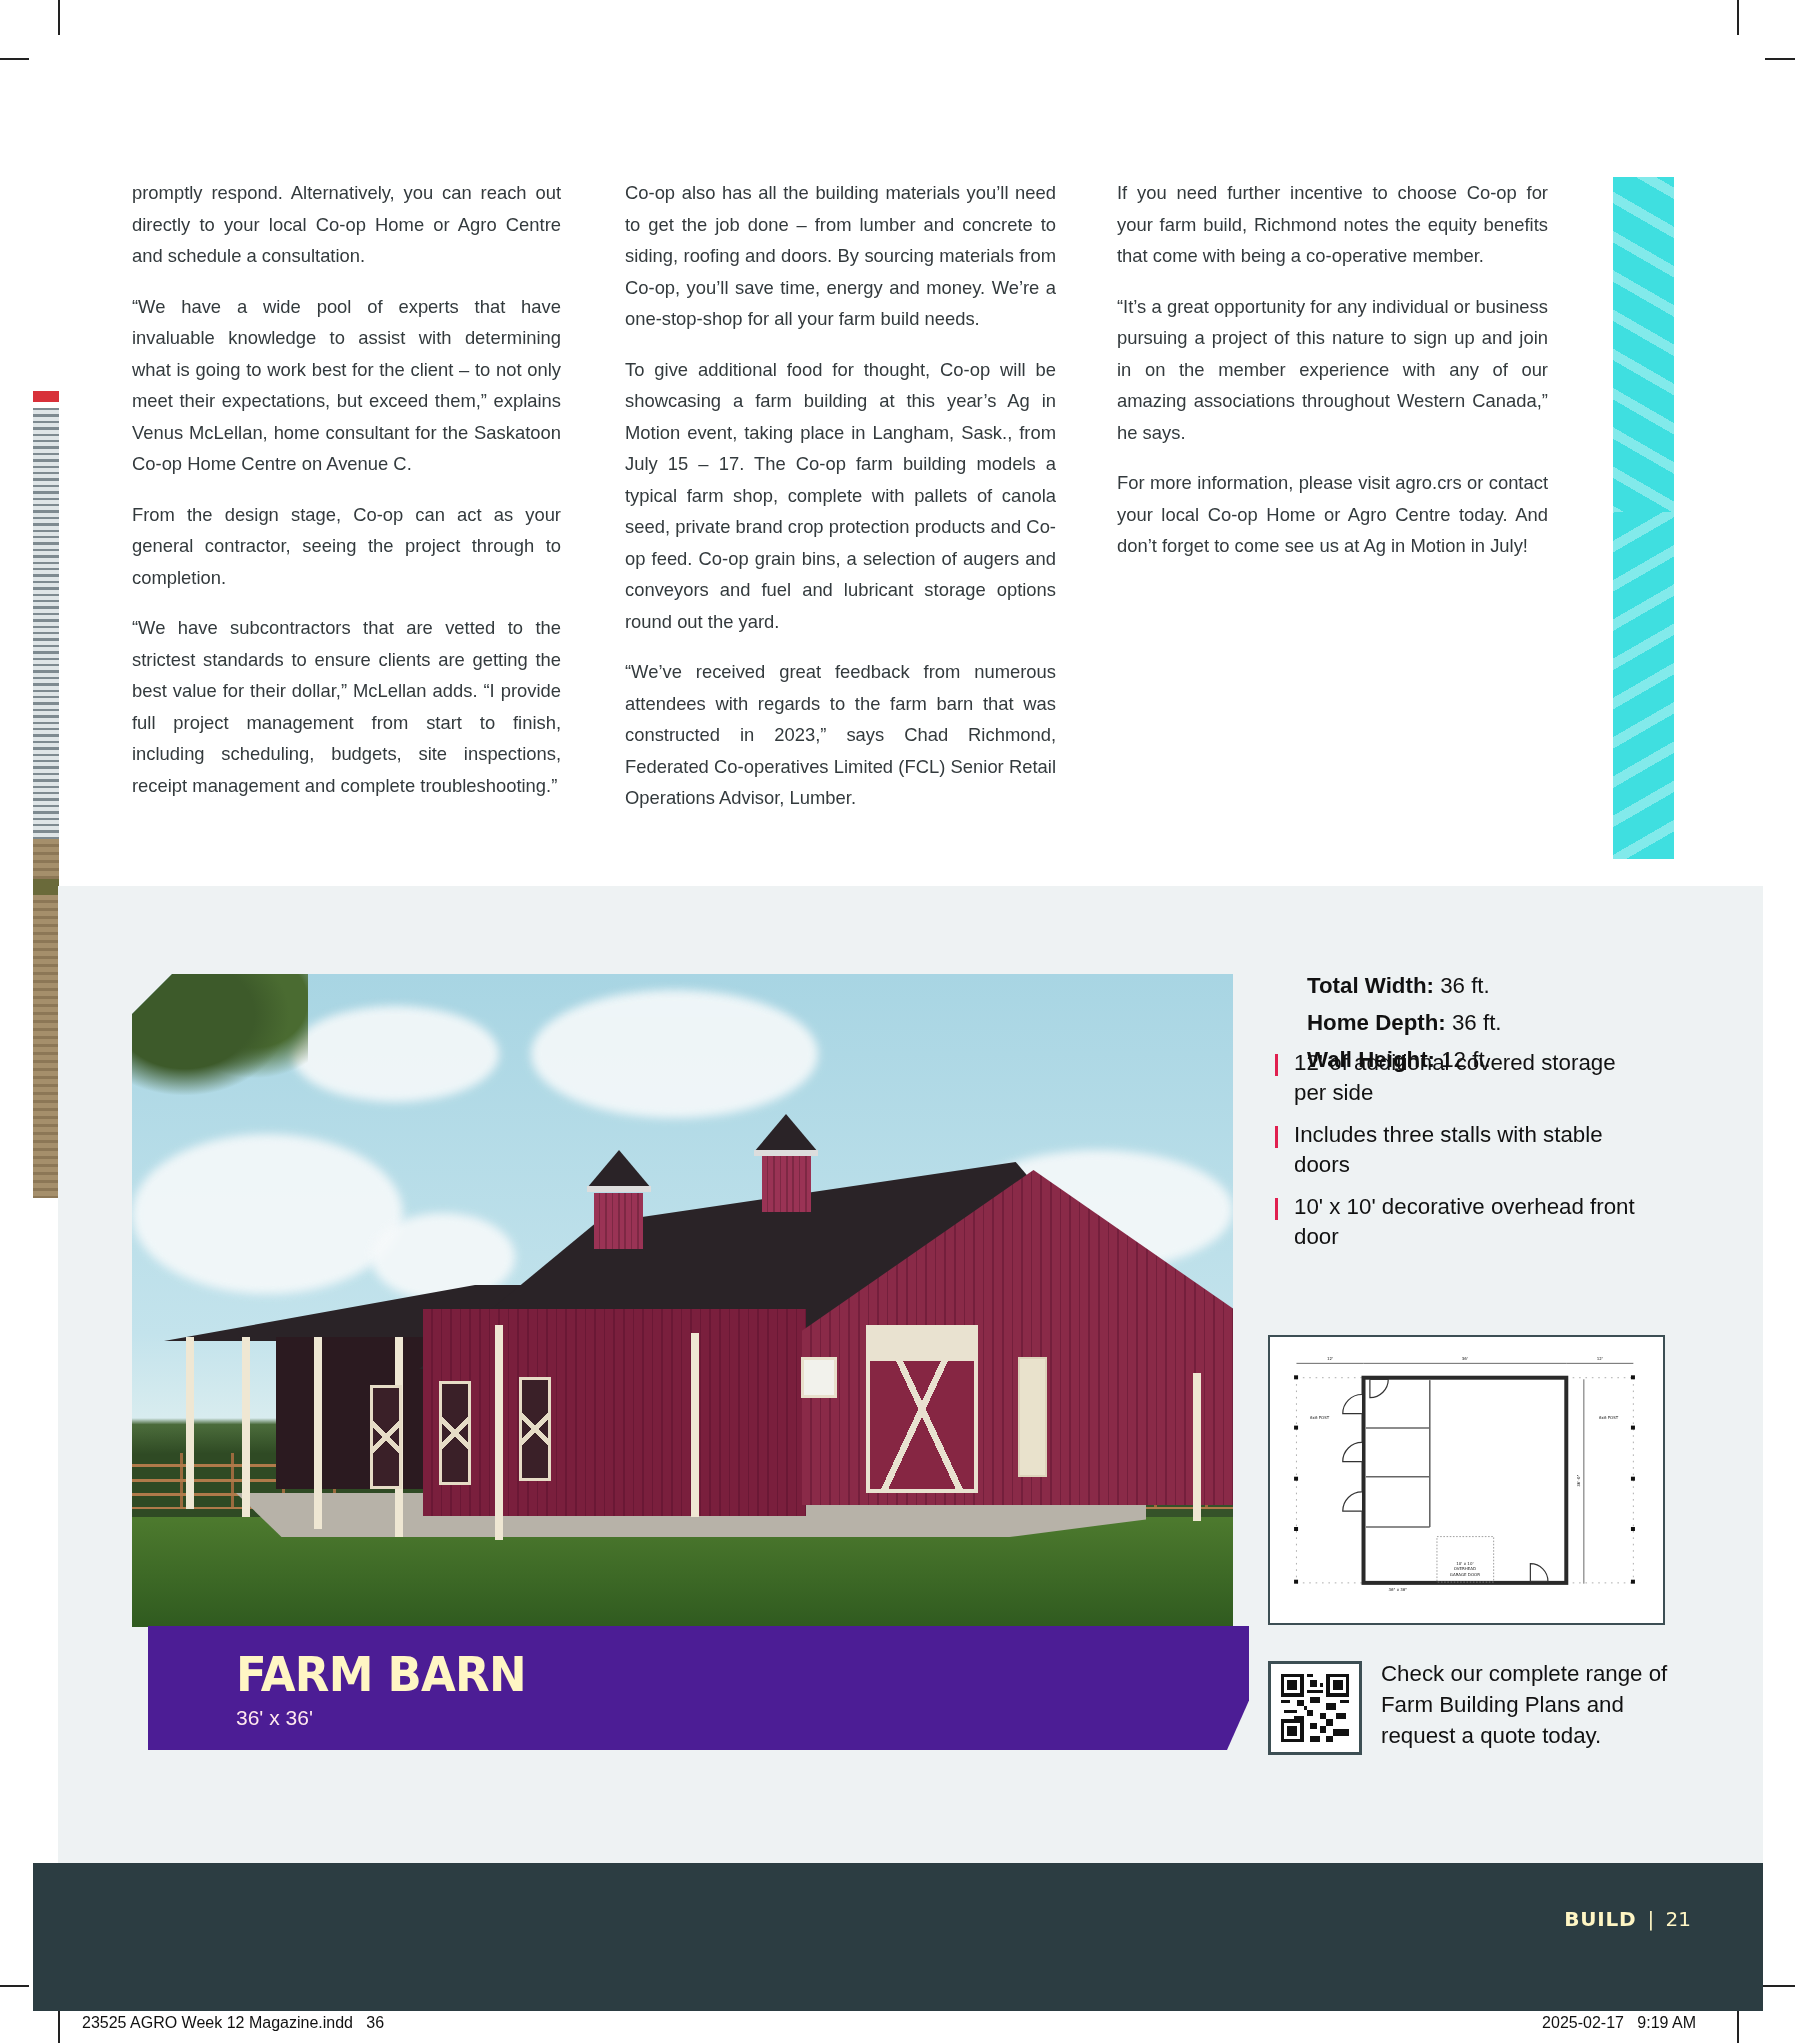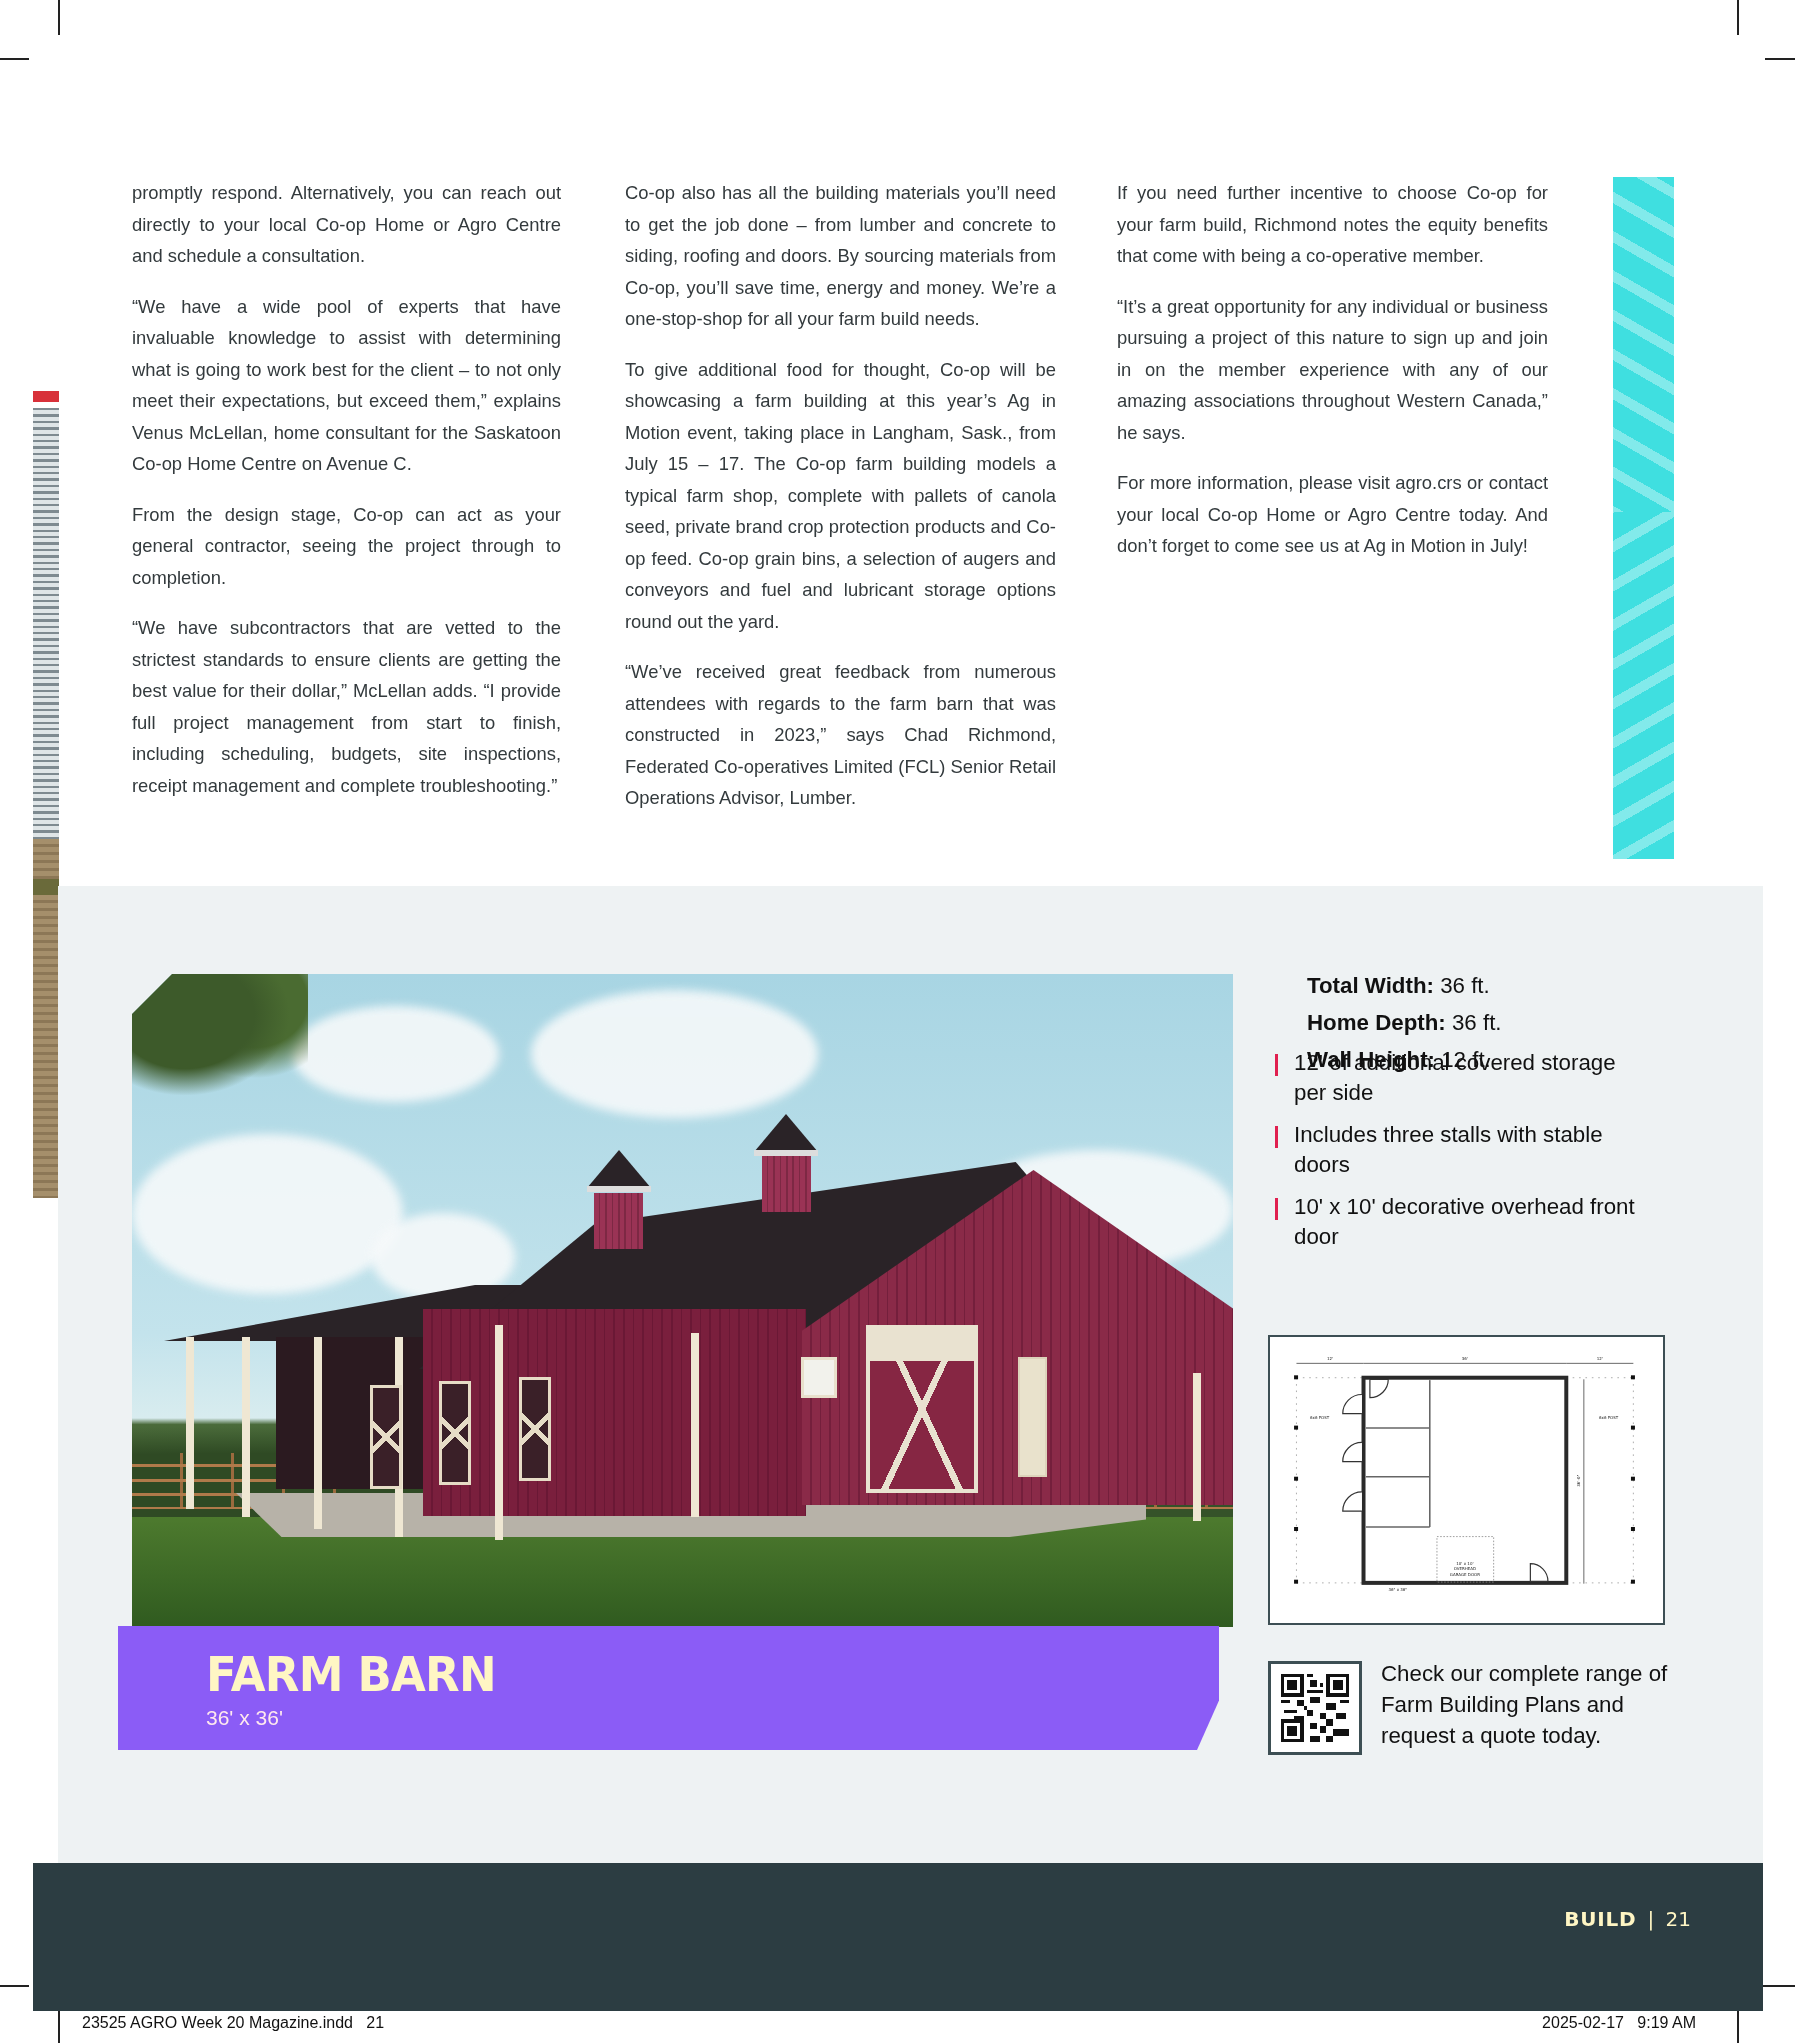--- a/index.html
+++ b/index.html
@@ -85,21 +85,21 @@
       linear-gradient(to bottom, #e9e2d0 0 32px, transparent 32px),
       linear-gradient(65deg, transparent 48%, #e9e2d0 48% 52%, transparent 52%),
       linear-gradient(-65deg, transparent 48%, #e9e2d0 48% 52%, transparent 52%),
       #862643; }
   .window { position:absolute; left:669px; top:383px; width:36px; height:41px; background:#f2f2ec; border:3.2px solid #e8e0cc; }
   .man-door { position:absolute; left:886px; top:383px; width:29px; height:120px; background:#e9e2cc; border:2.4px solid #ddd3bb; }
   .cupola { position:absolute; width:49px; height:56px; background: repeating-linear-gradient(to right, #9a3355 0 4.8px, #7d2844 4.8px 6.4px); }
   .cupola-roof { position:absolute; width:64px; height:38px; background:#2a2327; clip-path: polygon(50% 0, 100% 100%, 0 100%); }
   .cupola-trim { position:absolute; width:64px; height:6.4px; background:#ddd; }
 
-  .title-band { position:absolute; left:118px; top:1626px; width:1101px; height:124px; background:#8b5cf6;
+  .title-band { position:absolute; left:148px; top:1626px; width:1101px; height:124px; background:#4c1d95;
     clip-path: polygon(0 0, 100% 0, 100% 60%, 1079px 100%, 0 100%); }
   .title-band .title { position:absolute; left:88px; top:22.3px; font-family:"DejaVu Sans", sans-serif; font-weight:bold;
     font-size:45px; color:#fff6c4; letter-spacing:-0.8px; transform: scaleY(1.08); }
   .title-band .size { position:absolute; left:88px; top:80px; font-family:"Liberation Sans", sans-serif;
     font-size:21px; color:#ffe8ee; }
 
   
   .specs { position:absolute; left:1275px; top:967px; font-family:"Liberation Sans", sans-serif; font-size:22.3px; line-height:37px; color:#111;margin-left:32px; }
   .specs b { font-weight:bold; }
   .features { position:absolute; left:1275px; top:1048px; width:375px; font-family:"Liberation Sans", sans-serif; font-size:22.3px; line-height:30px; color:#111; }
@@ -323,15 +323,15 @@
 </div>
 <div class="qr-text" style="width:287px;">
   <span>Check our complete range of Farm Building Plans and request a quote today.</span>
 </div>
 
 <div class="footer-band"></div>
 <div class="folio">
   <span class="section">BUILD</span><span class="sep">|</span><span class="page">21</span>
 </div>
 
-<div class="slug slug-left" style="white-space:pre;">23525 AGRO Week 20 Magazine.indd   21</div>
+<div class="slug slug-left" style="white-space:pre;">23525 AGRO Week 12 Magazine.indd   36</div>
 <div class="slug slug-right" style="white-space:pre;">2025-02-17   9:19 AM</div>
 
 
 </body></html>

